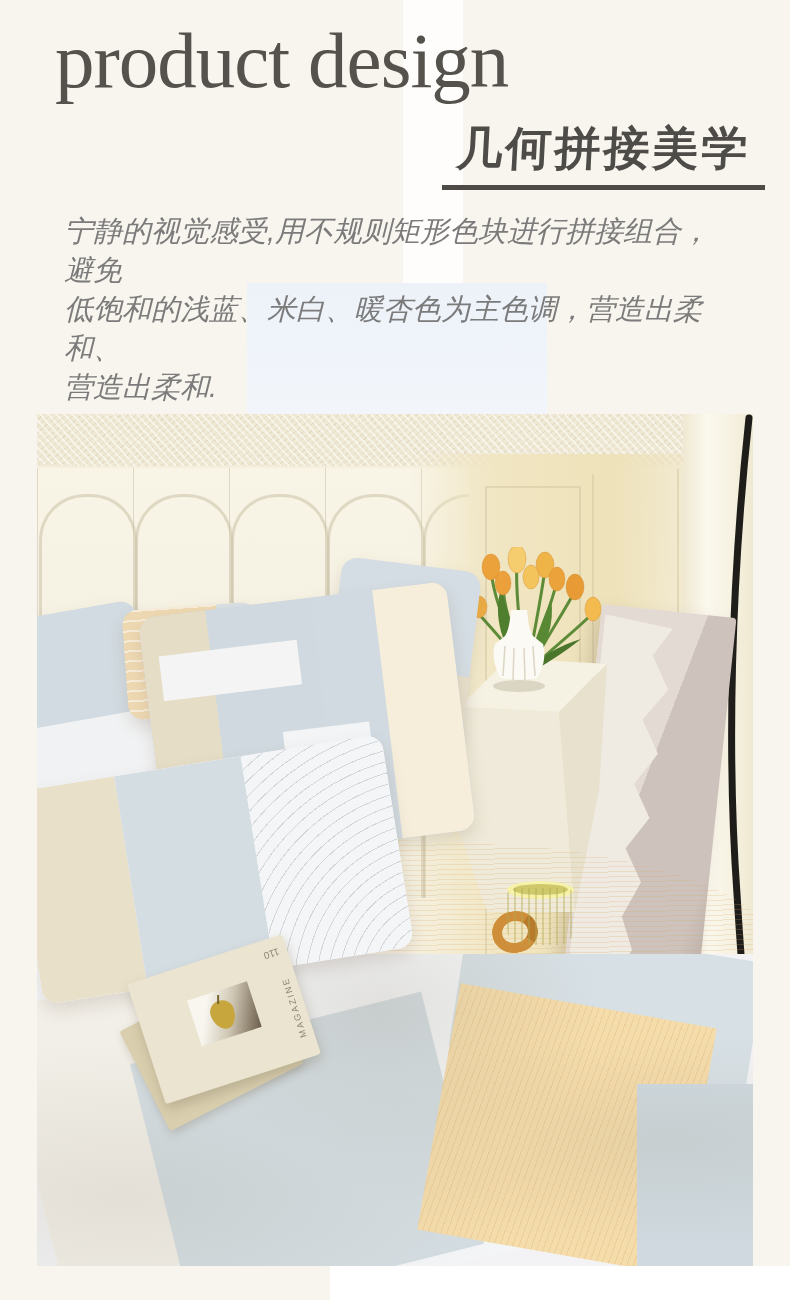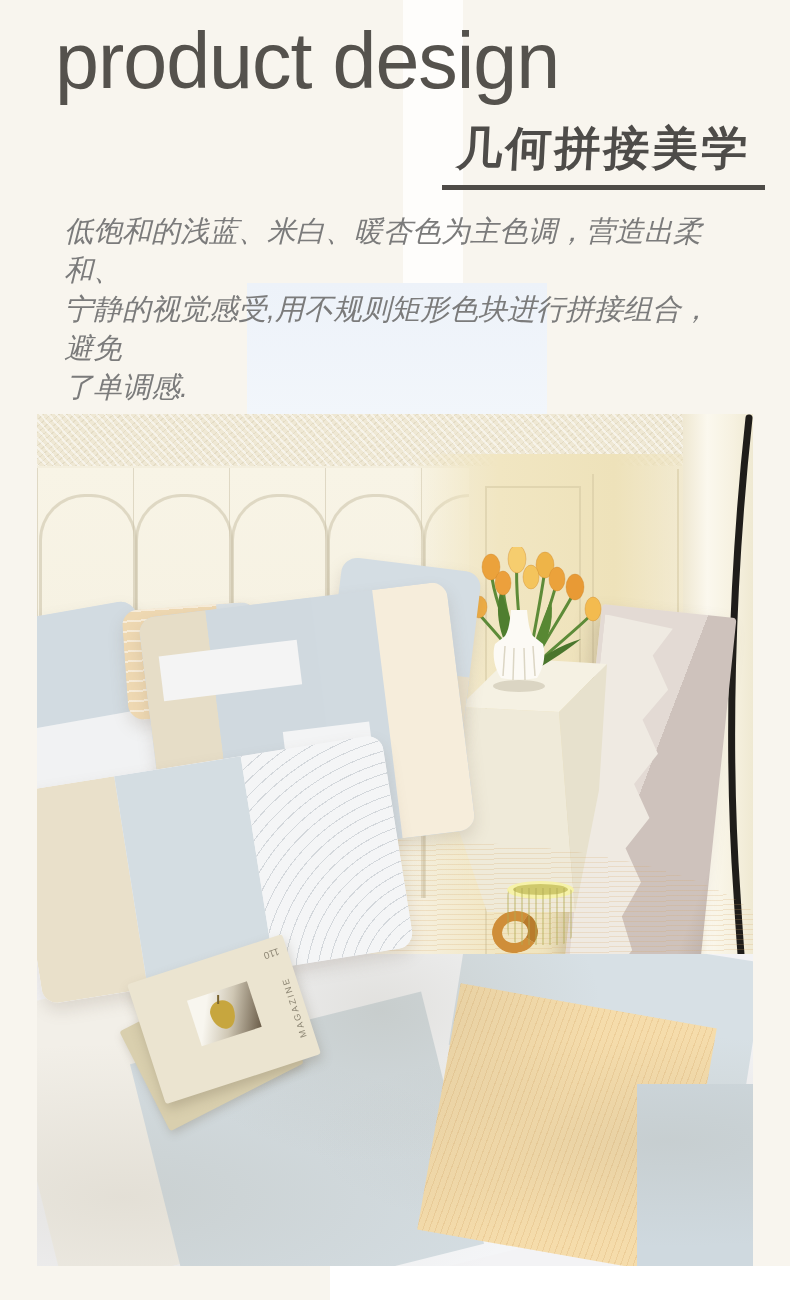--- a/index.html
+++ b/index.html
@@ -4,21 +4,21 @@
 <style>
   html,body{margin:0;padding:0;}
   .page{position:relative;width:790px;height:1300px;background:#f8f5ee;overflow:hidden;
         font-family:"Liberation Sans",sans-serif;}
 
   
   .deco-stripe{position:absolute;left:403px;top:0;width:60px;height:285px;background:rgba(255,255,255,.78);}
   .deco-blue{position:absolute;left:247px;top:283px;width:300px;height:133px;
              background:linear-gradient(180deg,#edf2f9,#f2f6fb);}
 
-  .title{position:absolute;left:55px;top:10px;font-family:Liberation Sans, sans-serif;
+  .title{position:absolute;left:55px;top:10px;font-family:Liberation Serif, serif;
          font-size:79px;line-height:1.3;color:#55524d;letter-spacing:-1px;white-space:nowrap;}
   .subtitle{position:absolute;left:442px;top:118px;width:323px;text-align:center;
             font-size:46px;line-height:60px;font-weight:bold;color:#4e4c49;letter-spacing:3px;
             transform:skewX(-3deg);white-space:nowrap;}
   .subtitle-underline{position:absolute;left:442px;top:185px;width:323px;height:5px;background:#4e4b47;}
 
   .desc-cn{position:absolute;left:64px;top:212px;width:670px;font-size:29px;line-height:39px;
            color:#7b7b7b;font-style:italic;font-weight:300;}
   .desc-cn span{display:block;}
   .desc-en{position:absolute;left:78px;top:331px;width:320px;font-size:14.5px;line-height:19px;
@@ -103,23 +103,23 @@
 <div class="page">
 
   <div class="deco-stripe"></div>
   <div class="deco-blue"></div>
 
   <div class="title">product design</div>
   <div class="subtitle">几何拼接美学</div>
   <div class="subtitle-underline"></div>
 
   <div class="desc-cn">
+    <span>宁静的视觉感受,用不规则矩形色块进行拼接组合，避免</span>
     <span>低饱和的浅蓝、米白、暖杏色为主色调，营造出柔和、</span>
-    <span>宁静的视觉感受,用不规则矩形色块进行拼接组合，避免</span>
-    <span>了单调感.</span>
+    <span>营造出柔和.</span>
   </div>
 
   <div class="photo">
 
     <div class="wall-texture"></div>
     <div class="headboard">
       <div class="seam" style="left:0;"></div>
       <div class="seam" style="left:96px;"></div>
       <div class="seam" style="left:192px;"></div>
       <div class="seam" style="left:288px;"></div>

